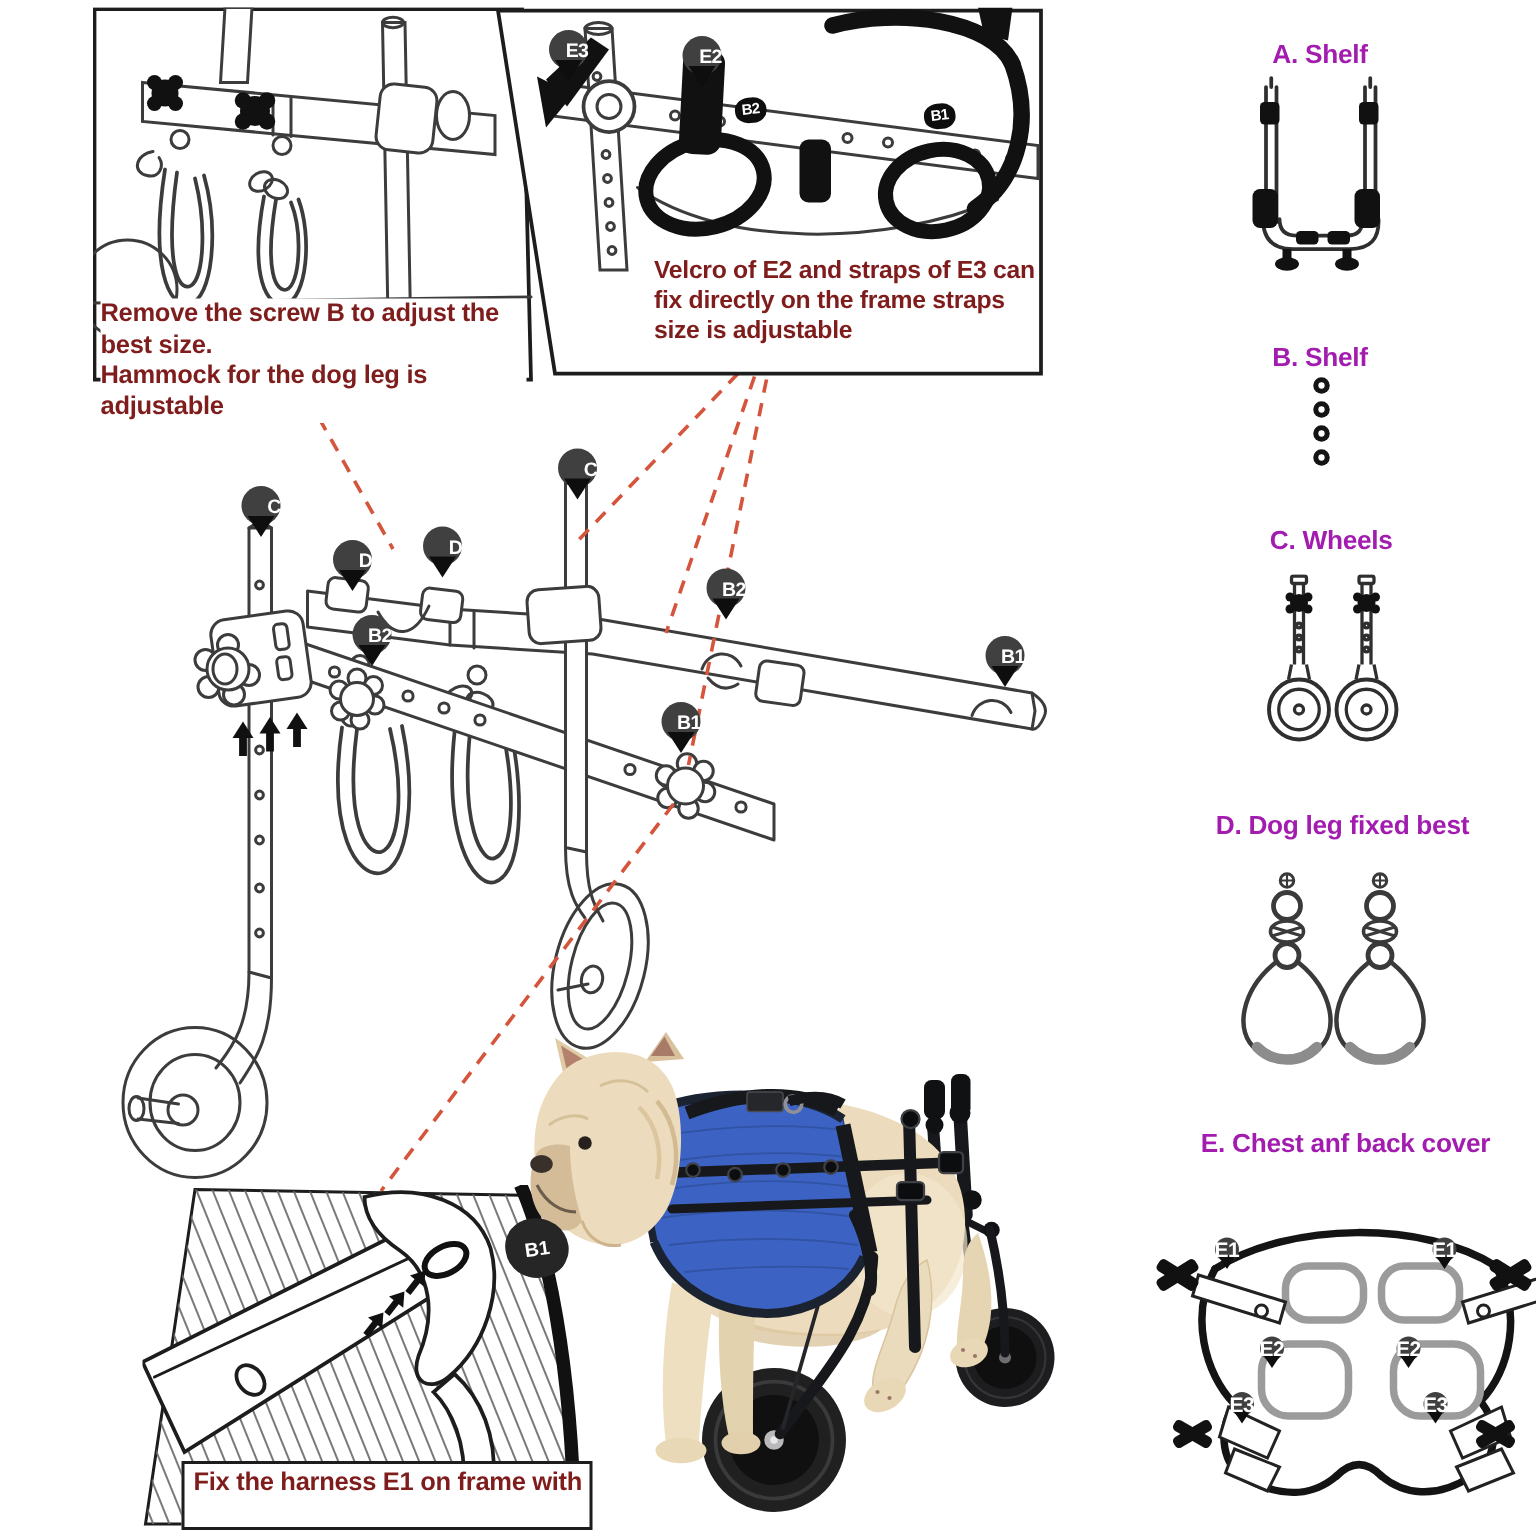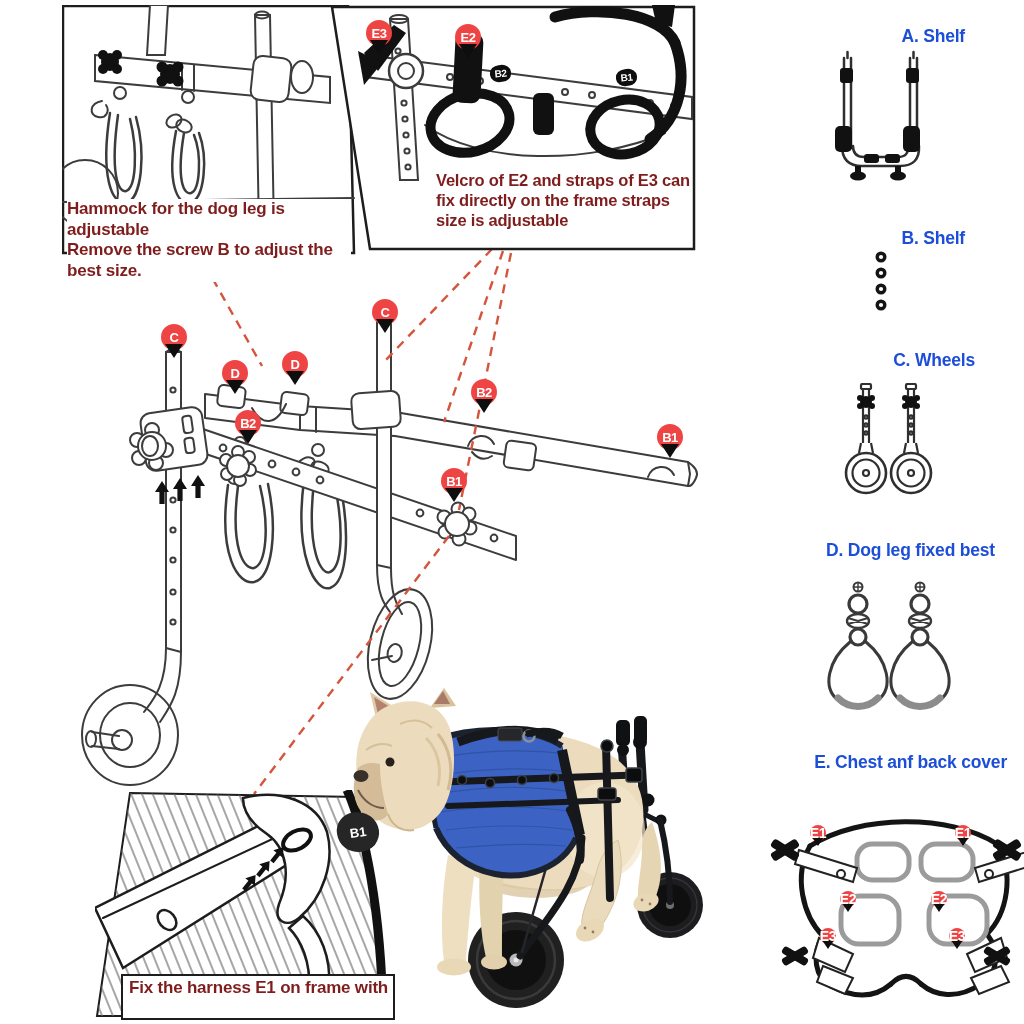--- a/index.html
+++ b/index.html
@@ -2,24 +2,24 @@
 <html><head>
 <meta charset="utf-8">
 <style>
   html,body{margin:0;padding:0;background:#fff;}
   #stage{position:relative;width:1024px;height:1024px;background:#fff;overflow:hidden;
          font-family:"Liberation Sans", sans-serif;color:#161616;}
   svg{display:block}
   .abs{position:absolute}
   .note{font-weight:700;font-size:17px;line-height:1.22;color:#7f1d1d;letter-spacing:-0.2px}
   .note span{display:block}
-  .part-heading{font-weight:700;font-size:17.5px;color:#1d4ed8;text-align:right;letter-spacing:-0.2px;white-space:nowrap}
+  .part-heading{font-weight:700;font-size:17.5px;color:#a21caf;text-align:center;letter-spacing:-0.2px;white-space:nowrap}
   
-  .pin{position:absolute;width:26px;height:26px;background:#ef4444;border-radius:50%;
-       display:flex;align-items:center;justify-content:center;z-index:40}
+  .pin{position:absolute;width:26px;height:26px;background:#404040;border-radius:50%;
+       display:flex;align-items:center;justify-content:flex-end;z-index:40}
   .pin::after{content:"";position:absolute;left:50%;top:20px;transform:translateX(-50%);
        border:9px solid transparent;border-top:14px solid #0e0e0e}
   .pin span{position:relative;z-index:2;color:#fff;font-weight:700;font-size:13px;letter-spacing:-0.5px}
   .pin.sm{width:16px;height:16px}
   .pin.sm::after{top:12px;border-width:6px;border-top-width:9px}
   .pin.sm span{font-size:14px;letter-spacing:-0.4px}
   .badge{position:absolute;width:21px;height:17px;background:#0e0e0e;color:#fff;z-index:40;
        display:flex;align-items:center;justify-content:center;border-radius:45%;
        font-weight:700;font-size:10px;letter-spacing:-0.4px;transform:rotate(-6deg)}
   .knob-badge{position:absolute;width:42px;height:40px;background:#262626;color:#fff;z-index:30;
@@ -202,22 +202,22 @@
         <circle cx="41" cy="64" r="5"></circle>
           <circle cx="55" cy="64" r="5"></circle>
         <circle cx="108" cy="69" r="10"></circle>
           <circle cx="100" cy="62" r="5.5"></circle>
           <circle cx="116" cy="62" r="5.5"></circle>
         <circle cx="100" cy="76" r="5.5"></circle>
           <circle cx="116" cy="76" r="5.5"></circle>
       </g>
     </svg>
     <div class="note abs" style="left:5px;top:194px;width:284px;background:#fff">
+      <span>Remove the screw B to adjust the best size.</span>
       <span>Hammock for the dog leg is adjustable</span>
-      <span>Remove the screw B to adjust the best size.</span>
     </div>
   </div>
 
   <div class="abs" style="left:330px;top:5px;z-index:20">
     <svg width="368" height="246" viewBox="0 0 368 246">
       <polygon points="2,2 364,2 364,244 40,244" fill="#fff" stroke="#1d1d1d" stroke-width="2.5"></polygon>
       <g stroke="#3c3c3c" stroke-width="2" fill="none" stroke-linecap="round">
         <polygon points="36,50 362,92 362,114 36,72" fill="#fff"></polygon>
         <circle cx="120" cy="72" r="3" fill="#fff"></circle>
           <circle cx="150" cy="76" r="3" fill="#fff"></circle>

